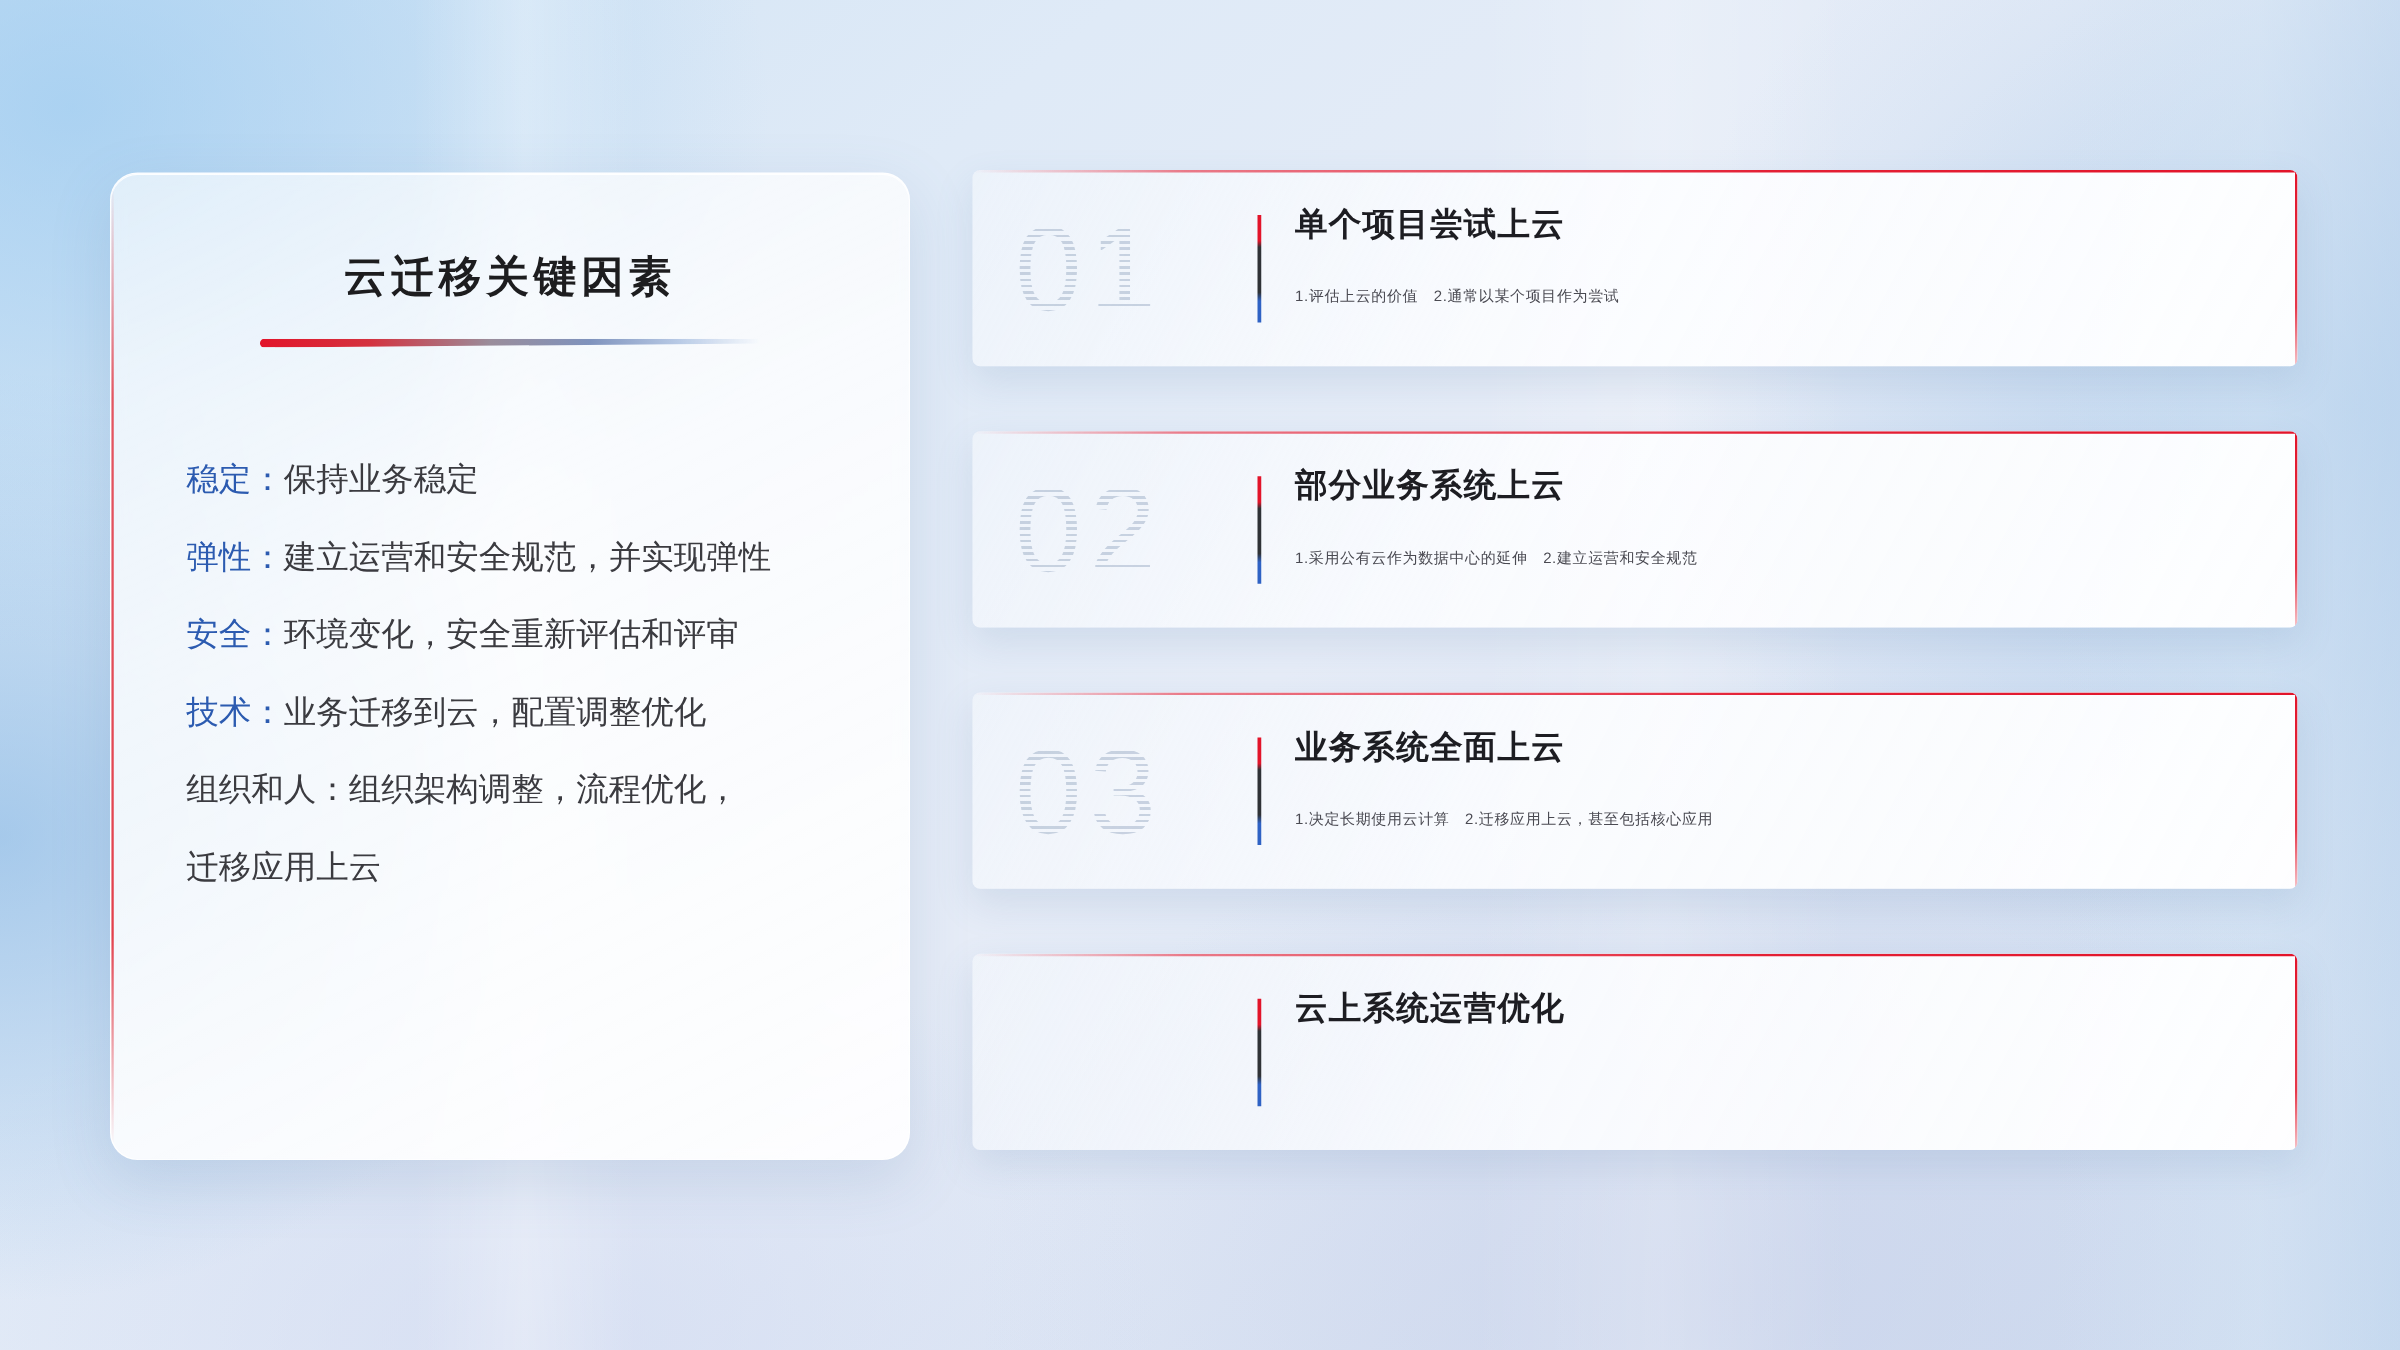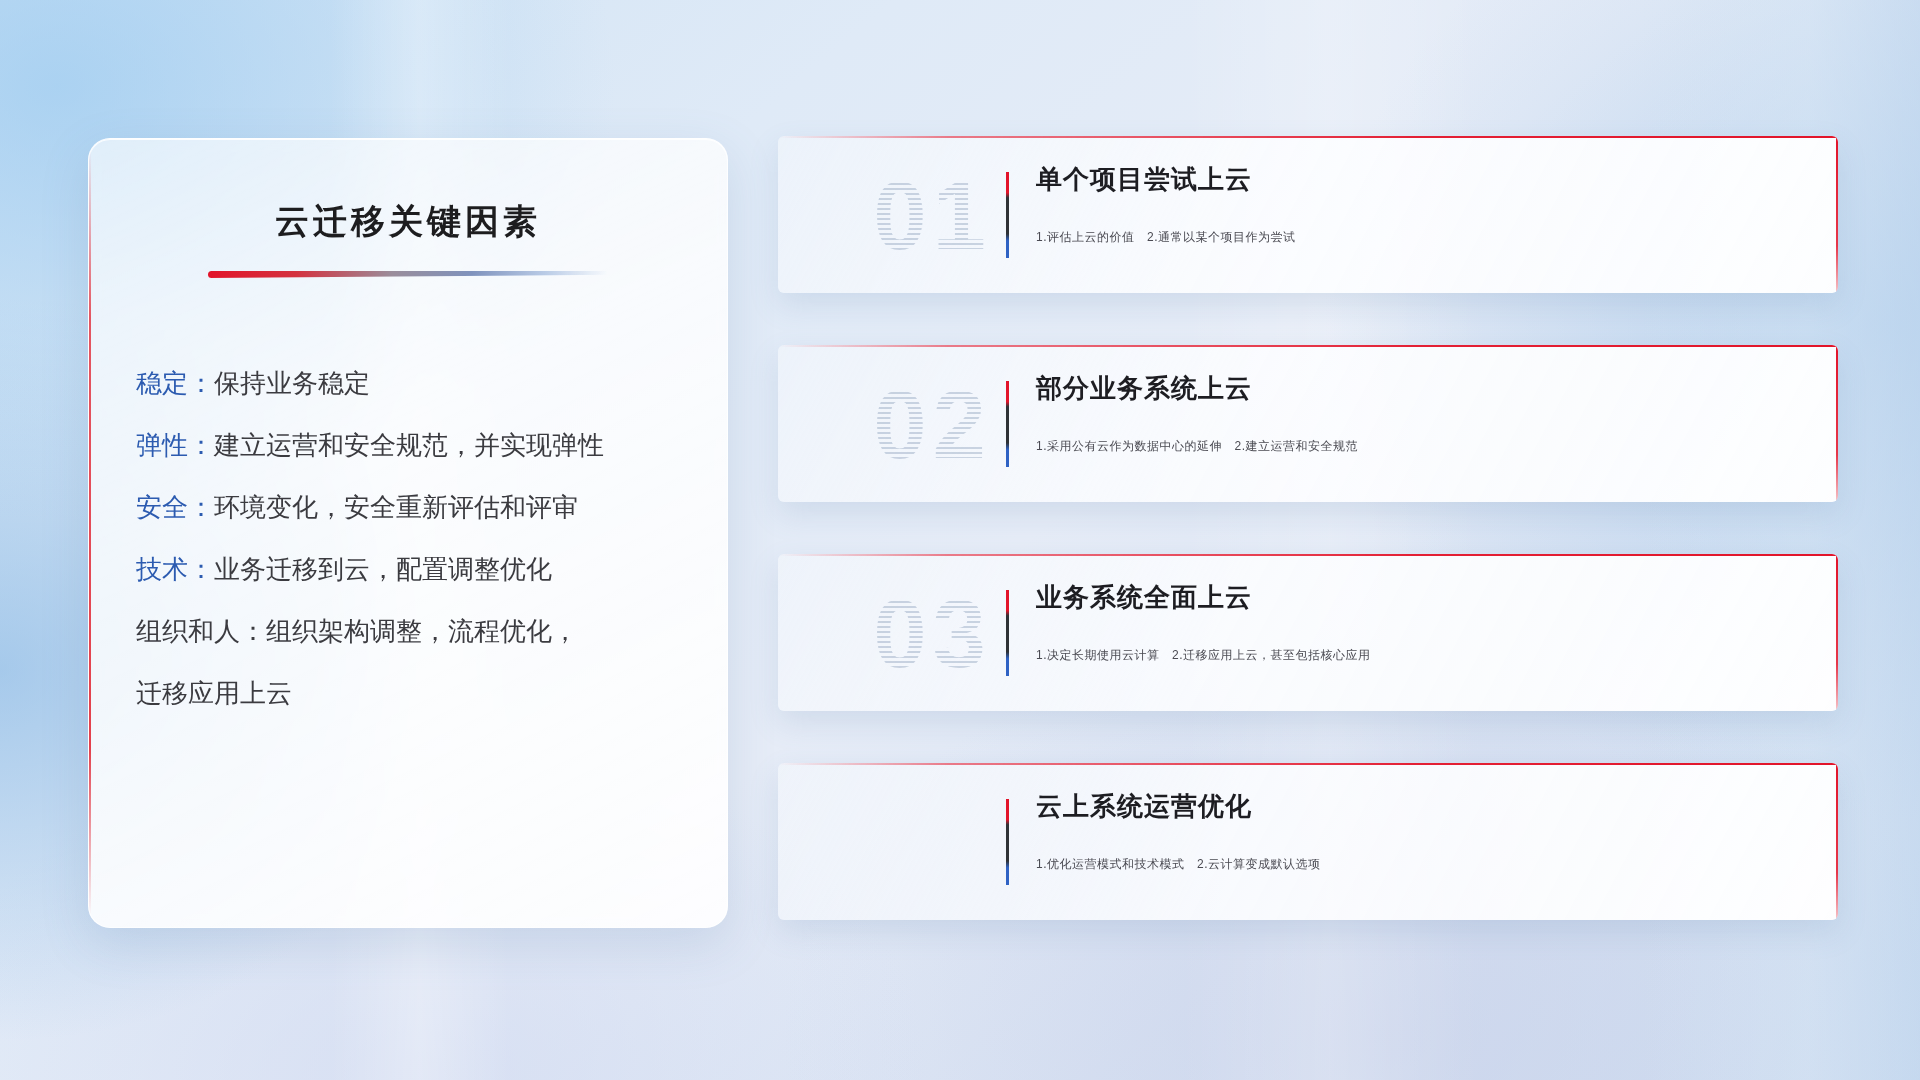--- a/index.html
+++ b/index.html
@@ -41,21 +41,21 @@
   }
   .panel-title {
     margin:60px 0 0 0; text-align:center;
     font-size:34px; font-weight:bold; letter-spacing:4px; color:#1d1d1f;
   }
   .title-rule {
     margin:26px auto 0 auto; width:400px; height:7px; border-radius:4px;
     background:linear-gradient(90deg,#e2142a 0%,#d4323f 22%,#9a8d9b 46%,#7f93bd 66%,#b9cbe6 84%,rgba(220,232,245,0) 100%);
     clip-path:polygon(0 0,100% 0,100% 55%,0 100%);
   }
-  .panel-list { margin:74px 0 0 3px; padding:0 40px 0 44px; }
+  .panel-list { margin:74px 0 0 16px; padding:0 40px 0 44px; }
   .panel-row {
     font-size:26px; line-height:62px; color:#3b3b40;
     white-space:nowrap;
   }
   .panel-row .k { color:#2c5bb0; }
 
   
   .cards { position:absolute; left:778px; top:136px; width:1060px; }
   .card {
     position:relative; height:157px; margin-bottom:52px;
@@ -67,27 +67,26 @@
   .card::before{ 
     content:""; position:absolute; left:0; right:0; top:0; height:2px;
     background:linear-gradient(90deg, rgba(226,20,42,0) 0%, rgba(226,20,42,0.55) 16%, rgba(226,20,42,0.95) 60%, rgba(226,20,42,1) 100%);
   }
   .card::after{ 
     content:""; position:absolute; right:0; top:0; bottom:0; width:2px;
     background:linear-gradient(180deg, rgba(226,20,42,1) 0%, rgba(226,20,42,0.85) 70%, rgba(226,20,42,0.25) 100%);
   }
   .card-num {
     position:absolute; left:34px; top:22px; width:180px; height:116px;
-    font-size:96px; font-weight:bold; letter-spacing:6px;
+    font-size:96px; font-weight:normal; letter-spacing:6px;
     color:rgba(130,150,180,0.38);
     line-height:116px;
     -webkit-mask-image:repeating-linear-gradient(180deg, #000 0px, #000 2px, transparent 2px, transparent 5px);
     mask-image:repeating-linear-gradient(180deg, #000 0px, #000 2px, transparent 2px, transparent 5px);
     user-select:none;
-    text-align:right;
   }
   .card-bar {
     position:absolute; left:228px; top:36px; width:3px; height:86px;
     background:linear-gradient(180deg,#e2142a 0%,#e2142a 24%,#2f3236 30%,#2f3236 72%,#2f62c4 80%,#2f62c4 100%);
   }
   .card-text { position:absolute; left:258px; top:26px; right:40px; }
   .card-title { font-size:26px; font-weight:bold; color:#1d1d22; letter-spacing:1px; }
   .card-sub { margin-top:32px; font-size:12px; color:#4a4a52; letter-spacing:0.5px; }
 </style>
 </head>
@@ -148,17 +147,16 @@
     <div class="card-text">
       <div class="card-title">业务系统全面上云</div>
       <div class="card-sub">1.决定长期使用云计算　2.迁移应用上云，甚至包括核心应用</div>
     </div>
   </article>
 
   <article class="card">
     <div class="card-bar"></div>
     <div class="card-text">
       <div class="card-title">云上系统运营优化</div>
-      <div class="card-sub">1.优化运营模式和技术模式　2.云计算变成默认选项</div>
     </div>
   </article>
 
 </section>
 
 </body></html>

